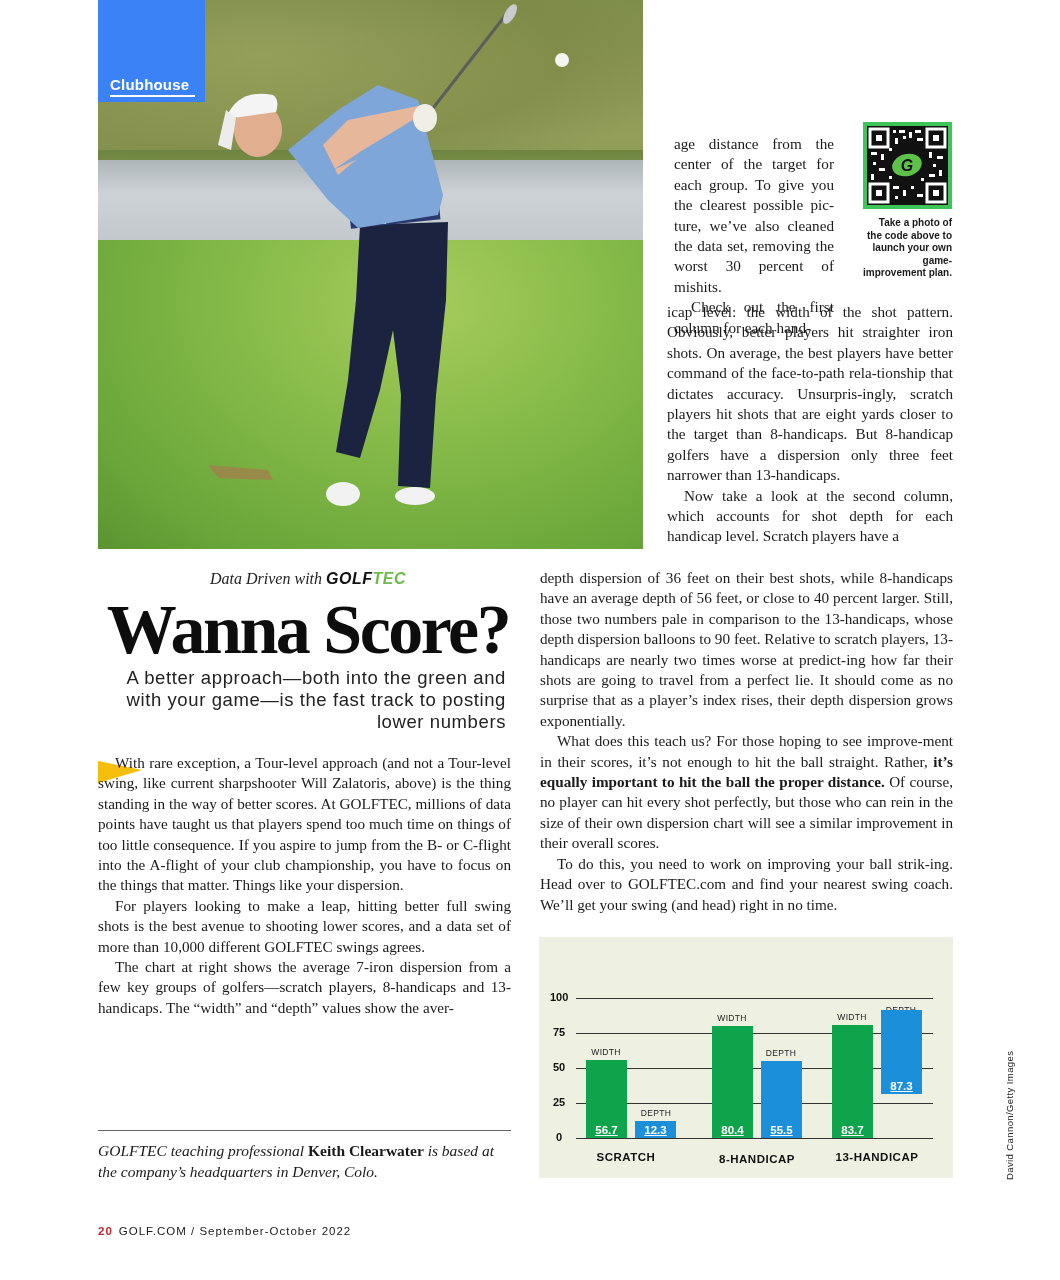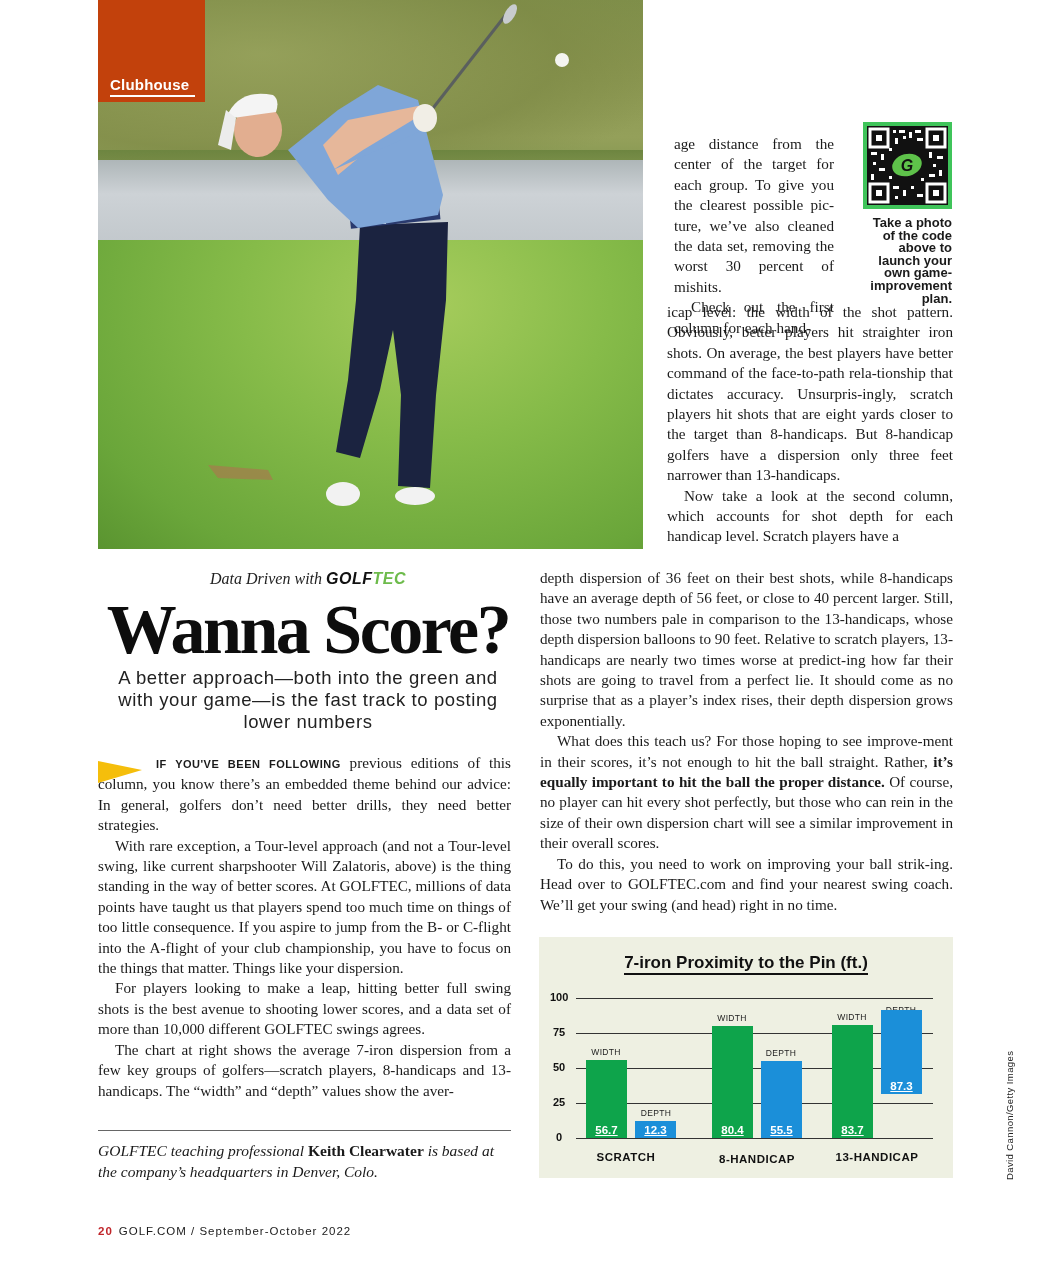--- a/index.html
+++ b/index.html
@@ -21,21 +21,21 @@
   .photo .water { position:absolute; left:0; top:160px; width:100%; height:85px;
     background: linear-gradient(180deg,#aeb6b8 0%,#cdd2d6 40%,#c2c8cc 100%); }
   .photo .waterbank { position:absolute; left:0; top:150px; width:100%; height:30px;
     background: linear-gradient(180deg,#6d8540 0%, rgba(109,133,64,0) 100%); }
   .photo .fairway { position:absolute; left:0; top:240px; width:100%; height:309px;
     background: radial-gradient(ellipse at 60% 20%, #a6cc5c 0%, #86bb49 40%, #6aa63a 80%, #5a9430 100%); }
   .photo svg.golfer { position:absolute; left:0; top:0; }
 
   .section-tag {
     position: absolute; left: 98px; top: 0; width: 107px; height: 102px;
-    background: #c2410c;
+    background: #3b82f6;
   }
   .section-tag span {
     position: absolute; left: 12px; top: 76px;
     font-family: "Liberation Sans", sans-serif; font-weight: 700; font-size: 15px;
     color: #ffffff; letter-spacing: 0.2px;
   }
   .section-tag .uline { position:absolute; left:12px; top:95px; width:85px; height:2px; background:#fff; }
 
   
   .kicker {
@@ -48,21 +48,21 @@
   }
   .kicker .brand .golf { color: #111; }
   .kicker .brand .tec { color: #6dbb4b; }
 
   .headline {
     position: absolute; left: 98px; top: 590px; width: 420px; text-align: center;
     font-family: "Liberation Serif", serif; font-size: 70px; font-weight: 700;
     letter-spacing: -2.5px; line-height: 80px; color: #0d0d0d;
   }
   .dek {
-    position: absolute; left: 110px; top: 667px; width: 396px; text-align: center;
+    position: absolute; left: 110px; top: 667px; width: 396px; text-align: right;
     font-family: "Liberation Sans", sans-serif; font-size: 18.5px; line-height: 22px;
     color: #222; letter-spacing: 0.6px;
   }
 
   
   .col {
     position: absolute; font-size: 15.2px; line-height: 20.4px; color: #1a1a1a;
     text-align: justify; hyphens: manual;
   }
   .col p { text-indent: 17px; }
@@ -92,21 +92,21 @@
   .bio b { font-style: normal; font-weight: 700; }
 
   
   .qr {
     position: absolute; left: 863px; top: 122px; width: 89px; height: 87px;
     background: #3fc45a; padding: 4px;
   }
   .qr .inner { width: 100%; height: 100%; background: #111; position: relative; }
   .qr-caption {
     position: absolute; left: 862px; top: 217px; width: 90px; text-align: right;
-    font-family: "Liberation Sans", sans-serif; font-weight: 700; font-size: 13px;
+    font-family: "Liberation Sans", sans-serif; font-weight: 700; font-size: 10px;
     line-height: 12.6px; color: #1a1a1a;
   }
 
   
   .chart {
     position: absolute; left: 539px; top: 937px; width: 414px; height: 241px;
     background: #eef0e2;
   }
   .chart-title {
     position: absolute; left: 0; top: 16px; width: 100%; text-align: center;
@@ -195,21 +195,20 @@
 <div class="kicker">
   <span>Data Driven with </span><span class="brand"><span class="golf">GOLF</span><span class="tec">TEC</span></span>
 </div>
 <h1 class="headline">Wanna Score?</h1>
 <div class="dek">A better approach—both into the green and with your game—is the fast track to posting lower numbers</div>
 
 <svg class="arrow-flag" viewBox="0 0 44 22">
   <polygon points="0,0 44,9 0,22" fill="#f5be0b"></polygon>
 </svg>
 <div class="col col-left">
-  <p class="first"><span class="lead-caps">IF YOU'VE BEEN FOLLOWING</span><span> previous editions of this column, you know there’s an embedded theme behind our advice: In general, golfers don’t need better drills, they need better strategies.</span></p>
   <p>With rare exception, a Tour-level approach (and not a Tour-level swing, like current sharpshooter Will Zalatoris, above) is the thing standing in the way of better scores. At GOLFTEC, millions of data points have taught us that players spend too much time on things of too little consequence. If you aspire to jump from the B- or C-flight into the A-flight of your club championship, you have to focus on the things that matter. Things like your dispersion.</p>
   <p>For players looking to make a leap, hitting better full swing shots is the best avenue to shooting lower scores, and a data set of more than 10,000 different GOLFTEC swings agrees.</p>
   <p>The chart at right shows the average 7-iron dispersion from a few key groups of golfers—scratch players, 8-handicaps and 13-handicaps. The “width” and “depth” values show the aver-</p>
 </div>
 <div class="rule"></div>
 <div class="bio">
   <span>GOLFTEC teaching professional </span><b>Keith Clearwater</b><span> is based at the company’s headquarters in Denver, Colo.</span>
 </div>
 
 <div class="col col-right-top">
@@ -267,21 +266,20 @@
   <p>Now take a look at the second column, which accounts for shot depth for each handicap level. Scratch players have a</p>
 </div>
 
 <div class="col col-right-low">
   <p class="first">depth dispersion of 36 feet on their best shots, while 8-handicaps have an average depth of 56 feet, or close to 40 percent larger. Still, those two numbers pale in comparison to the 13-handicaps, whose depth dispersion balloons to 90 feet. Relative to scratch players, 13-handicaps are nearly two times worse at predict-ing how far their shots are going to travel from a perfect lie. It should come as no surprise that as a player’s index rises, their depth dispersion grows exponentially.</p>
   <p><span>What does this teach us? For those hoping to see improve-ment in their scores, it’s not enough to hit the ball straight. Rather, </span><b>it’s equally important to hit the ball the proper distance.</b><span> Of course, no player can hit every shot perfectly, but those who can rein in the size of their own dispersion chart will see a similar improvement in their overall scores.</span></p>
   <p>To do this, you need to work on improving your ball strik-ing. Head over to GOLFTEC.com and find your nearest swing coach. We’ll get your swing (and head) right in no time.</p>
 </div>
 
 <div class="chart">
-  <div class="chart-title"><span>7-iron Proximity to the Pin (ft.)</span></div>
   <div class="plot">
 
     <div class="ytick" style="top:54px">100</div>
     <div class="ytick" style="top:89px;left:14px">75</div>
     <div class="ytick" style="top:124px;left:14px">50</div>
     <div class="ytick" style="top:159px;left:14px">25</div>
     <div class="ytick" style="top:194px;left:17px">0</div>
 
     <div class="gridline" style="top:61px"></div>
     <div class="gridline" style="top:96px"></div>

